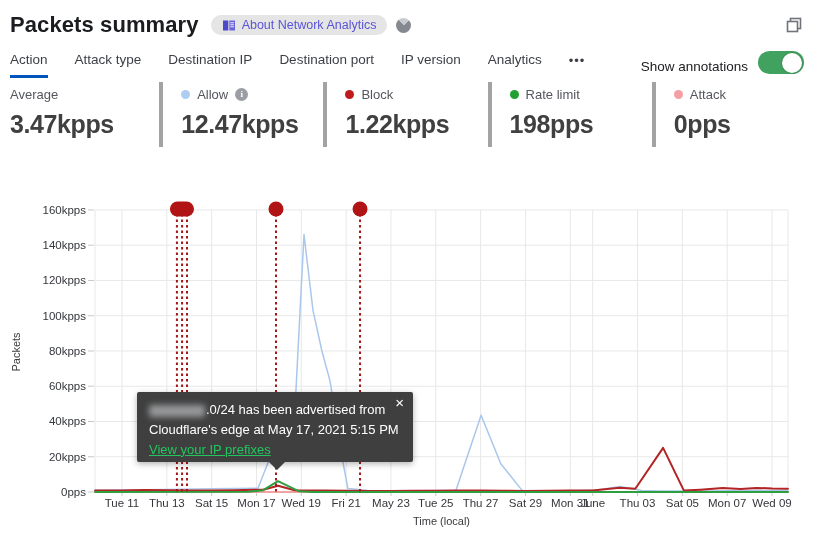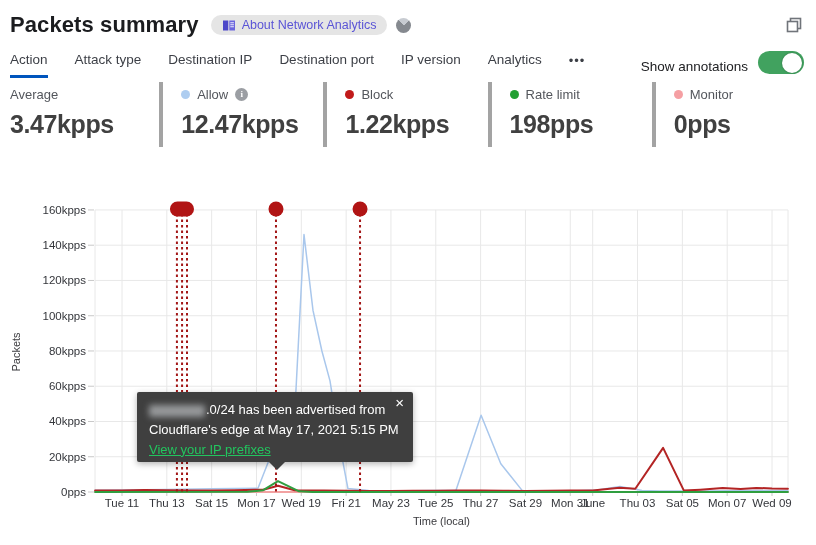--- a/index.html
+++ b/index.html
@@ -114,21 +114,21 @@
     <div class="stat">
       <div class="stat-head">
         <span class="dot" style="background: rgb(35, 160, 51);"></span>
         <span>Rate limit</span>
       </div>
       <div class="stat-value">198pps</div>
     </div>
     <div class="stat">
       <div class="stat-head">
         <span class="dot" style="background: rgb(245, 159, 163);"></span>
-        <span>Monitor</span>
+        <span>Attack</span>
       </div>
       <div class="stat-value">0pps</div>
     </div>
   </div>
 
   <div id="chart-wrap">
     <svg id="chart-svg" width="816" height="357" viewBox="0 0 816 357">
         <line x1="95" x2="788" y1="304" y2="304" stroke="#e8e8e8" stroke-width="1"></line>
         <line x1="88" x2="94" y1="304" y2="304" stroke="#c9c9c9" stroke-width="1"></line>
         <text x="86" y="308" text-anchor="end" class="tick-label">0pps</text>

